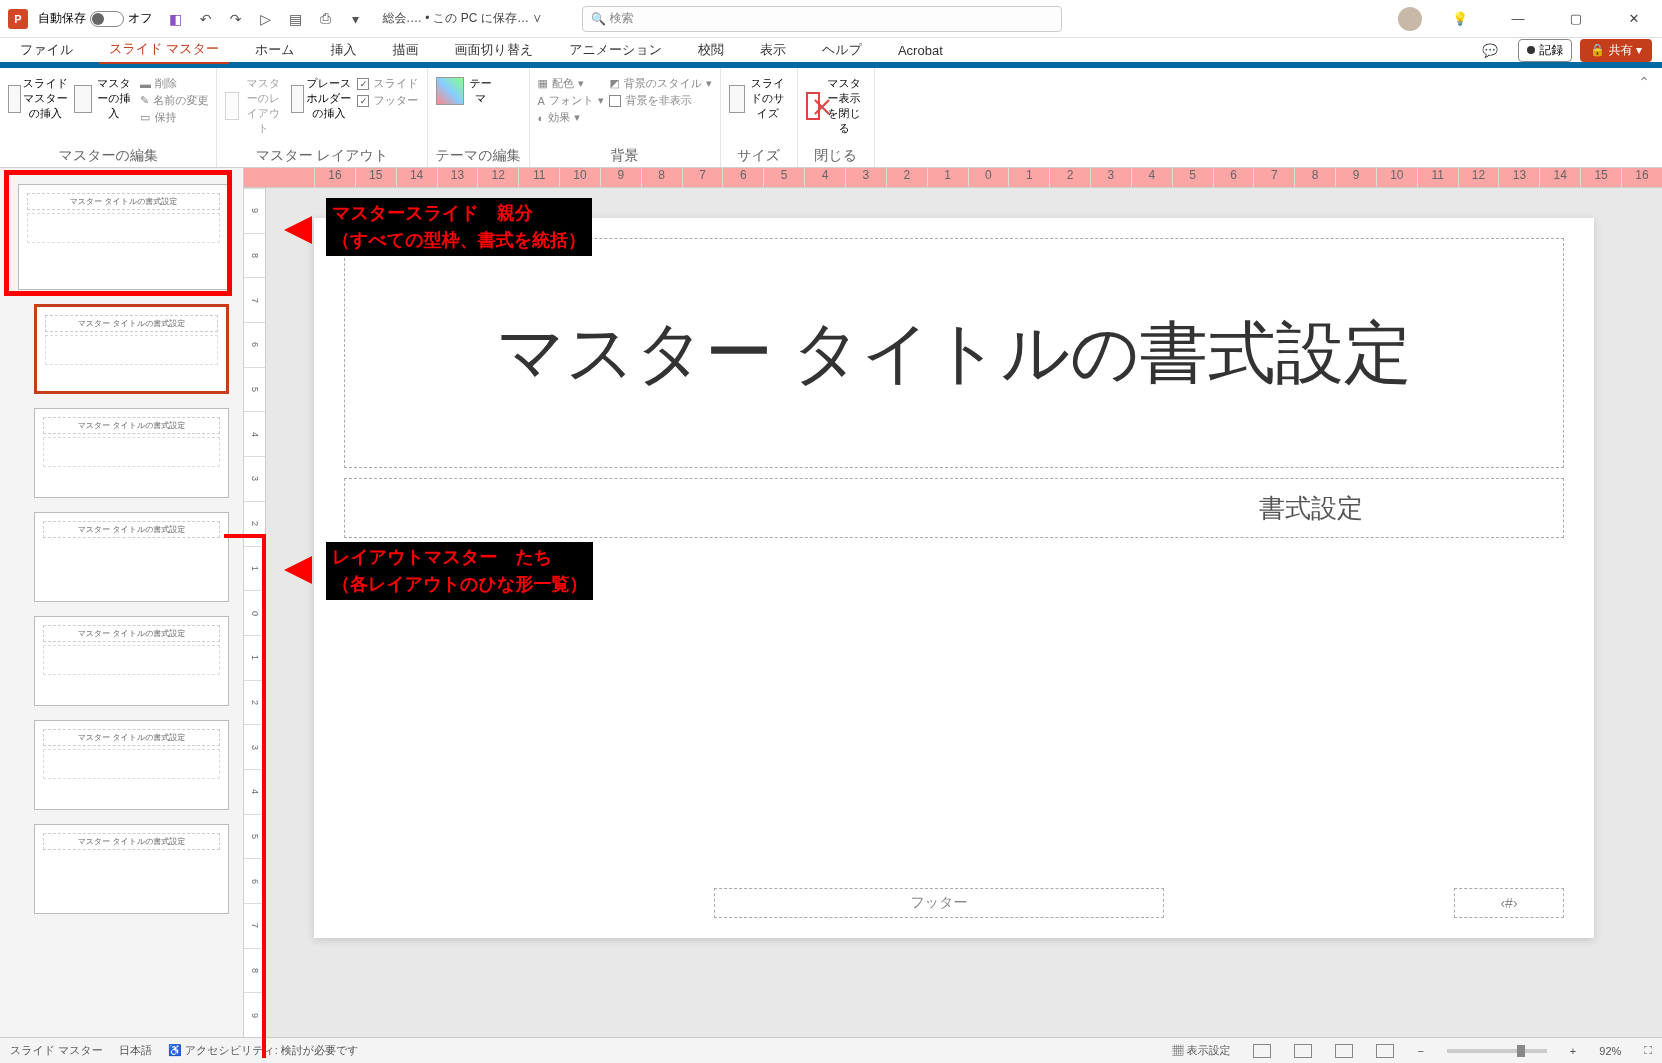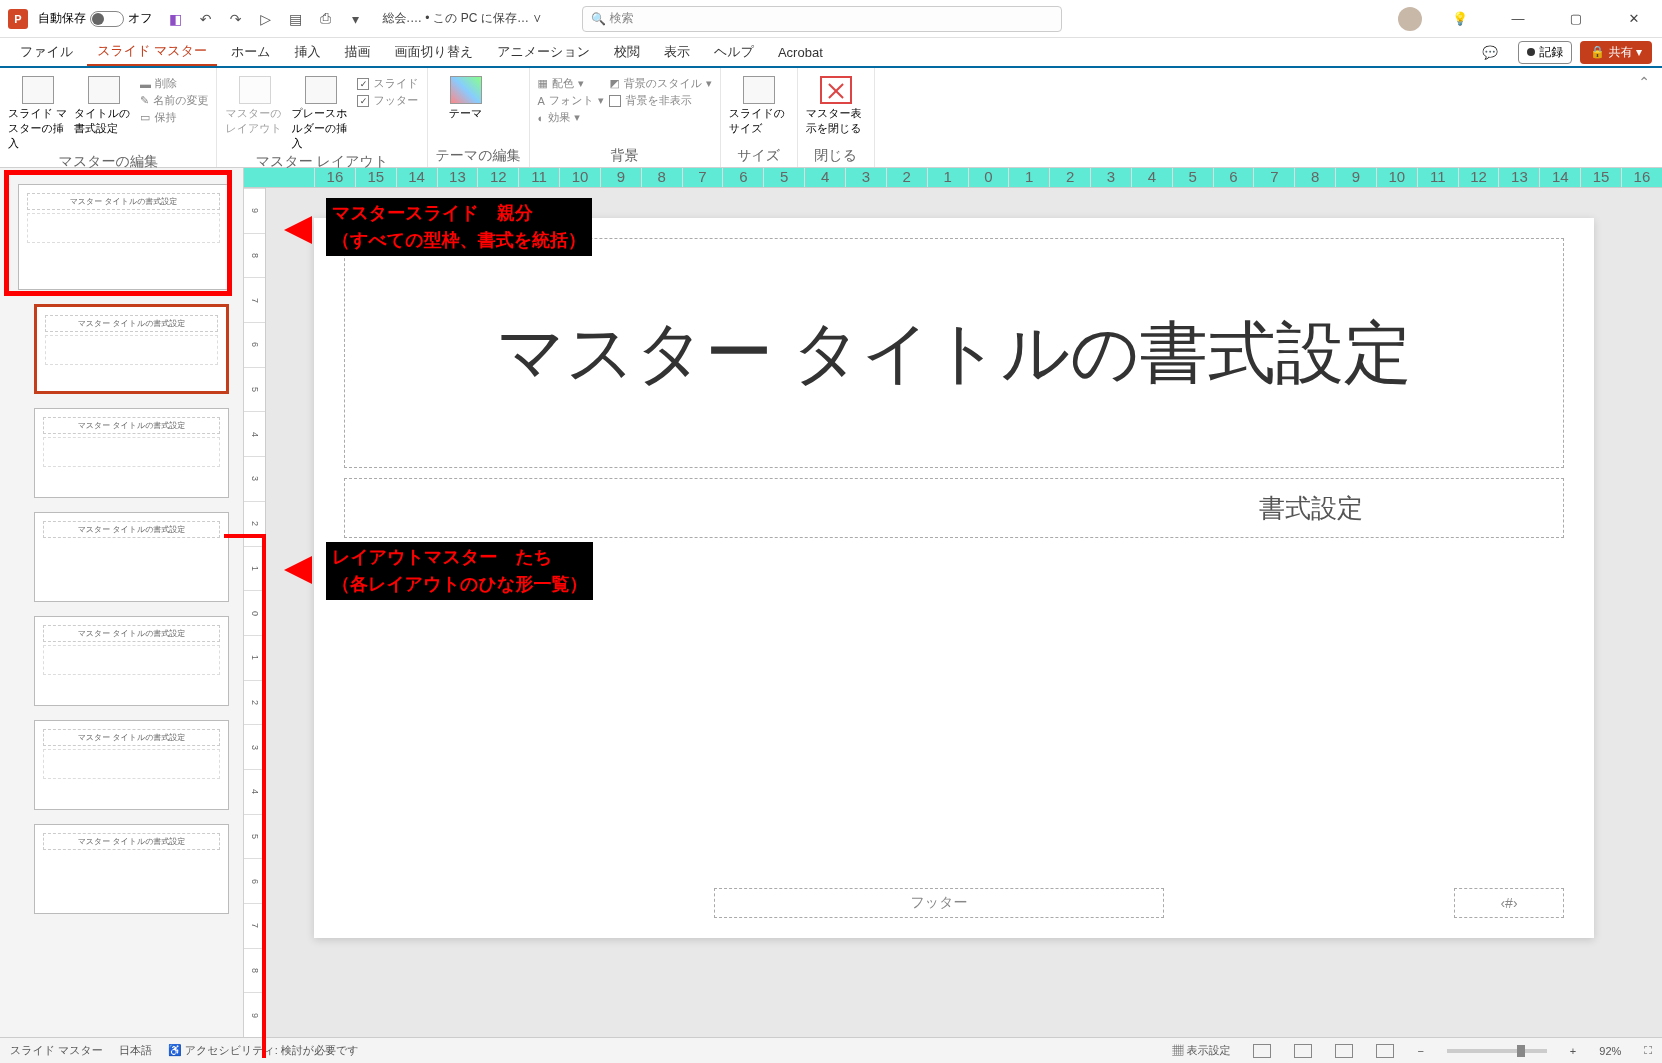--- a/index.html
+++ b/index.html
@@ -14,34 +14,34 @@
 .qat { display: flex; gap: 12px; margin-left: 14px; align-items: center; }
 .qat-btn { width: 18px; height: 18px; display: flex; align-items:center; justify-content:center; color:#555; font-size:14px;}
 .qat-save { color:#8e4ec6; }
 .doc-title { margin-left: 18px; font-size: 12px; color:#444; }
 .search-box { margin-left: 40px; width: 480px; height: 26px; border:1px solid #ccc; border-radius: 4px; display:flex; align-items:center; padding:0 8px; font-size:12px; color:#888; background:#fdfdfd;}
 .titlebar-right { margin-left: auto; display:flex; align-items:center; gap:18px; }
 .win-btn { width: 40px; height: 30px; display:flex; align-items:center; justify-content:center; color:#444; font-size:13px;}
 .avatar { width:24px;height:24px;border-radius:50%;background:#c8b8a8;}
 
 
-.ribbon-tabs { height: 30px; background:#fff; display:flex; align-items:center; padding:0 10px; gap:4px; border-bottom:2px solid #0369a1;}
+.ribbon-tabs { height: 30px; background:#fff; display:flex; align-items:center; padding:0 10px; gap:16px; border-bottom:6px solid #0369a1;}
 .tab { padding: 4px 10px; font-size: 13px; color:#333; cursor:pointer;}
 .tab.active { color:#c43e1c; border-bottom:2px solid #c43e1c; font-weight:500;}
 .tabs-right { margin-left:auto; display:flex; gap:8px; align-items:center; }
 .rec-btn { border:1px solid #888; border-radius:4px; padding:2px 8px; font-size:12px; display:flex; align-items:center; gap:4px;}
 .rec-dot { width:8px;height:8px;border-radius:50%;background:#333;}
 .share-btn { background:#c43e1c; color:#fff; border-radius:4px; padding:3px 10px; font-size:12px;}
 
 
 .ribbon { height: 100px; background:#fff; display:flex; border-bottom:1px solid #d0d0d0; }
 .group { display:flex; flex-direction:column; border-right:1px solid #e6e6e6; padding:4px 8px 2px; }
 .group-body { flex:1; display:flex; align-items:flex-start; gap:6px; }
 .group-label { font-size:14px; color:#666; text-align:center; padding-top:2px;}
-.big-btn { display:flex; flex-direction:column; align-items:center; width:60px; font-size:11px; text-align:left; gap:2px; padding-top:4px;}
+.big-btn { display:flex; flex-direction:row; align-items:center; width:60px; font-size:11px; text-align:center; gap:2px; padding-top:4px;}
 .big-btn .ic { width:32px; height:28px; border:1px solid #999; background:#f8f8f8; }
 .small-list { display:flex; flex-direction:column; gap:2px; font-size:11px; color:#888; padding-top:4px;}
 .small-item { display:flex; align-items:center; gap:4px; white-space:nowrap;}
 .chk { width:12px; height:12px; border:1px solid #888; display:inline-flex; align-items:center; justify-content:center; font-size:9px; color:#444;}
 .close-master .ic { border:2px solid #d44; background:#fff; position:relative;}
 .close-master .ic::before, .close-master .ic::after { content:""; position:absolute; width:20px; height:2px; background:#d44; top:12px; left:4px;}
 .close-master .ic::before{transform:rotate(45deg);} .close-master .ic::after{transform:rotate(-45deg);}
 
 
 .workspace { display:flex; height: calc(100% - 38px - 30px - 100px - 26px); position:relative;}
@@ -50,21 +50,21 @@
 .thumb.master { margin-left:12px; height:106px;}
 .thumb.selected { border:3px solid #c43e1c; }
 .thumb-title { border:1px dashed #ccc; padding:2px; font-size:8px; text-align:center; margin-bottom:3px;}
 .thumb-body { border:1px dashed #ddd; height:30px; }
 .master-highlight { position:absolute; top:2px; left:4px; width:228px; height:126px; border:5px solid #ff0000; z-index:5; pointer-events:none;}
 .layout-line { position:absolute; left:262px; top:370px; width:4px; height:520px; background:#ff0000; z-index:6;}
 .layout-line-top { position:absolute; left:224px; top:366px; width:42px; height:4px; background:#ff0000; z-index:6;}
 
 
 .editor { flex:1; background:#e8e8e8; position:relative; overflow:hidden;}
-.ruler-h { height:20px; background:#5eead4; border-bottom:1px solid #ccc; display:flex; font-size:15px; color:#666; padding-left:70px;}
+.ruler-h { height:20px; background:#fca5a5; border-bottom:1px solid #ccc; display:flex; font-size:12px; color:#666; padding-left:70px;}
 .ruler-h span { width:74px; text-align:center; border-left:1px solid #ddd;}
 .ruler-v { position:absolute; left:0; top:20px; width:22px; bottom:0; background:#fff; border-right:1px solid #ccc; display:flex; flex-direction:column; font-size:9px; color:#666;}
 .ruler-v span { height:74px; writing-mode:vertical-rl; text-align:center; border-top:1px solid #ddd; display:flex; align-items:center; justify-content:center;}
 .canvas { position:absolute; left:70px; top:50px; width:1280px; height:720px; background:#fff; box-shadow:0 2px 8px rgba(0,0,0,0.15);}
 .ph { position:absolute; border:1px dashed #aaa; display:flex; align-items:center; justify-content:center;}
 .ph-title { left:30px; top:20px; right:30px; height:230px; font-size:68px; font-weight:300; color:#333; text-align:center; flex-direction:column;}
 .ph-sub { left:30px; top:260px; right:30px; height:60px; font-size:26px; color:#555; justify-content:flex-end; padding-right:200px;}
 .ph-date { left:30px; bottom:20px; width:260px; height:30px; font-size:14px; color:#888; }
 .ph-footer { left:400px; bottom:20px; width:450px; height:30px; font-size:14px; color:#888;}
 .ph-num { right:30px; bottom:20px; width:110px; height:30px; font-size:14px; color:#888;}
@@ -137,21 +137,21 @@
 
 <div class="ribbon">
   <div class="group">
     <div class="group-body">
       <div class="big-btn">
           <div class="ic"></div>
           <span>スライド マスターの挿入</span>
         </div>
       <div class="big-btn">
           <div class="ic"></div>
-          <span>タイトルの書式設定</span>
+          <span>マスターの挿入</span>
         </div>
       <div class="small-list">
         <div class="small-item">▬ <span>削除</span></div>
         <div class="small-item">✎ <span>名前の変更</span></div>
         <div class="small-item">▭ <span>保持</span></div>
       </div>
     </div>
     <div class="group-label">マスターの編集</div>
   </div>
   <div class="group">

